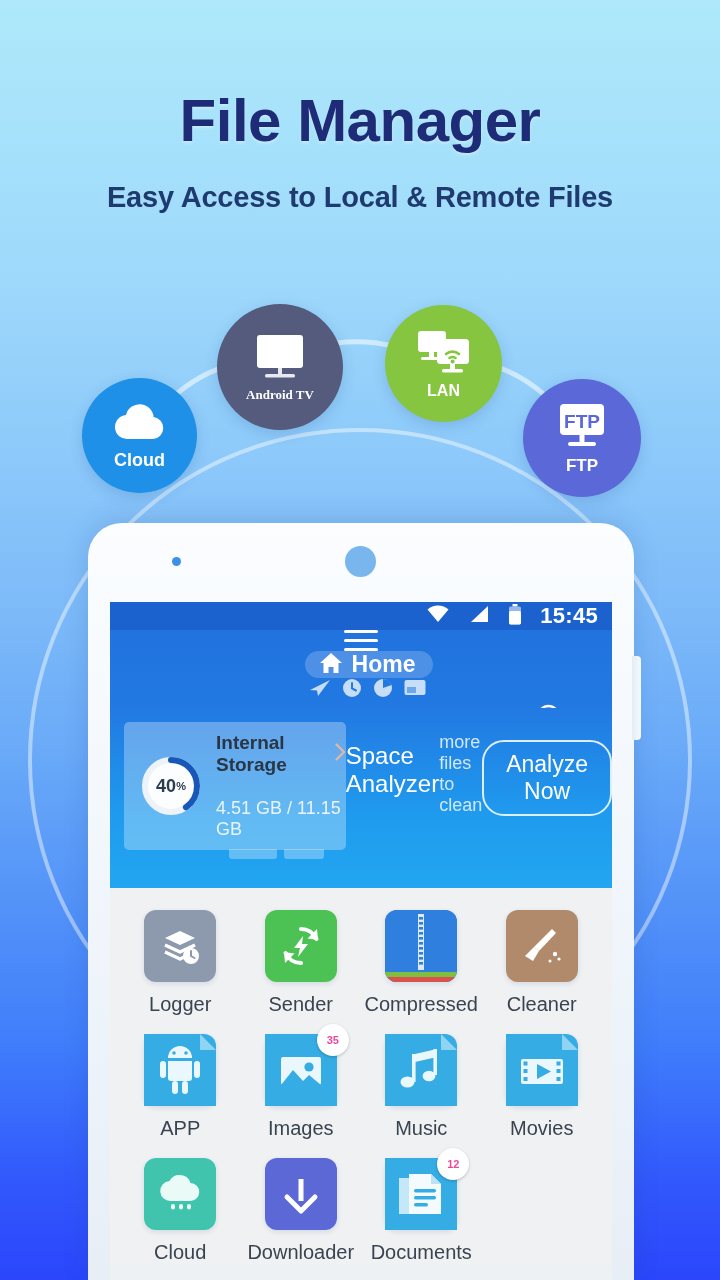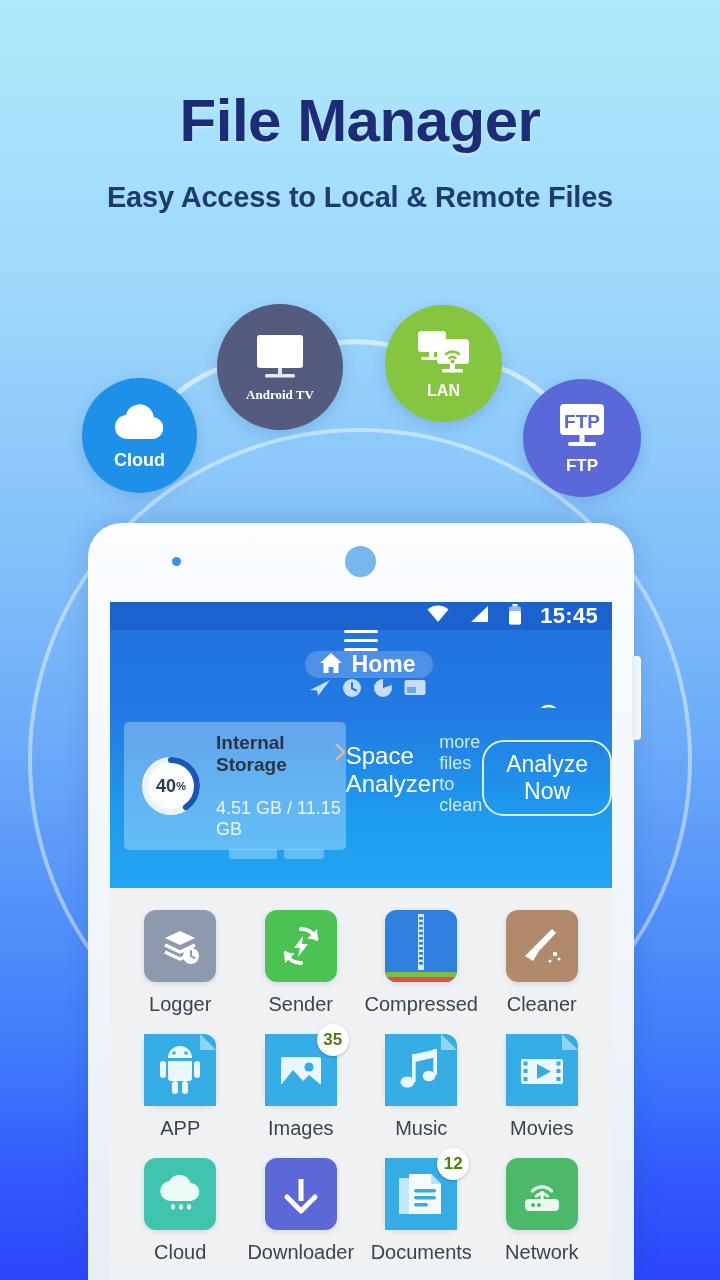--- a/index.html
+++ b/index.html
@@ -159,22 +159,22 @@
   }
   .cell { display:flex; flex-direction:column; align-items:center; }
   .tile {
     position:relative; width:72px; height:72px; border-radius:12px;
     display:flex; align-items:center; justify-content:center;
     box-shadow:0 2px 5px rgba(40,70,110,0.13);
   }
   .tile-label { margin-top:11px; font-size:20px; color:#3A4450; }
   .badge {
     position:absolute; right:-12px; top:-10px; min-width:32px; height:32px;
-    border-radius:16px; background:#fff; color:#4d7c0f;
-    font-size:17px; font-weight:bold; display:flex; align-items:center; justify-content:center;
+    border-radius:16px; background:#fff; color:#ec4899;
+    font-size:11px; font-weight:bold; display:flex; align-items:center; justify-content:center;
     padding:0 6px; box-shadow:0 1px 3px rgba(0,0,0,0.22);
   }
 </style>
 </head>
 <body>
 
 <div class="arc-wrap">
   <svg width="720" height="1280" viewBox="0 0 720 1280">
     <circle cx="360" cy="760" r="330" fill="none" stroke="rgba(255,255,255,0.45)" stroke-width="4"></circle>
     <path d="M139 436 Q200 350 280 364" fill="none" stroke="rgba(255,255,255,0.55)" stroke-width="5" stroke-linecap="round"></path>
@@ -532,30 +532,15 @@
           <g fill="#35ACE4">
             <rect x="29" y="31" width="22" height="3.4" rx="1.7"></rect>
             <rect x="29" y="38" width="22" height="3.4" rx="1.7"></rect>
             <rect x="29" y="45" width="14" height="3.4" rx="1.7"></rect>
           </g>
         </svg>
       </div>
       <div class="tile-label">Documents</div>
     </div>
 
-    <div class="cell">
-      <div class="tile" style="background:#4CB86A">
-        <svg width="48" height="46" viewBox="0 0 48 46">
-          <rect x="7" y="28" width="34" height="12" rx="4" fill="#EAF9EE"></rect>
-          <circle cx="15" cy="34" r="2" fill="#4CB86A"></circle>
-          <circle cx="21" cy="34" r="2" fill="#4CB86A"></circle>
-          <rect x="22.6" y="20" width="3" height="9" fill="#EAF9EE"></rect>
-          <g fill="none" stroke="#EAF9EE" stroke-width="3.2" stroke-linecap="round">
-            <path d="M14.5 20 a13 13 0 0 1 19 0"></path>
-            <path d="M18.5 25 a7.5 7.5 0 0 1 11 0"></path>
-          </g>
-        </svg>
-      </div>
-      <div class="tile-label">Network</div>
-    </div>
   </div>
 
 </div>
 
 </body></html>

